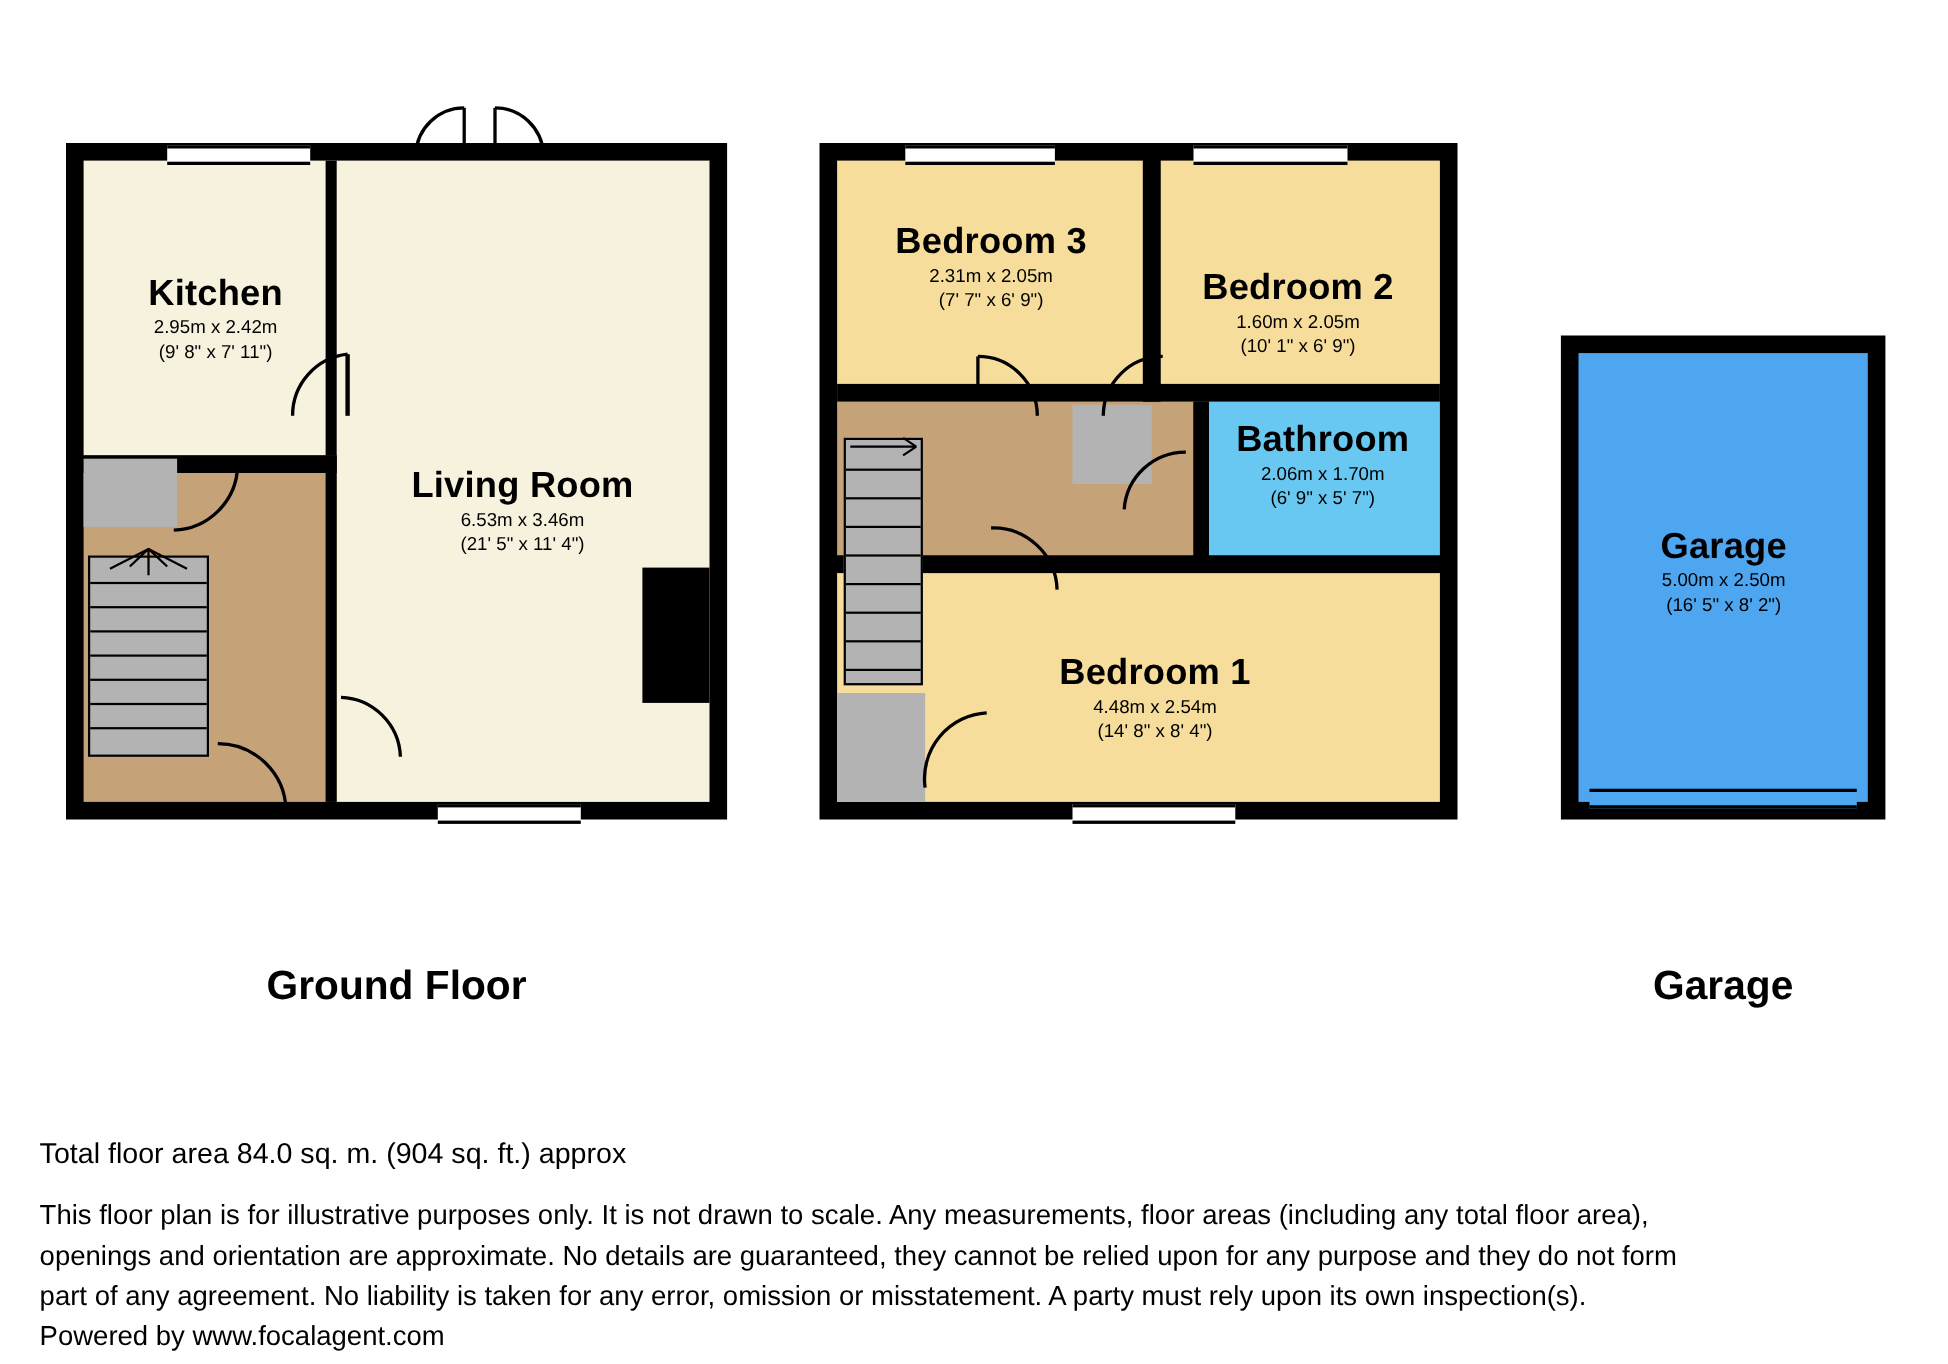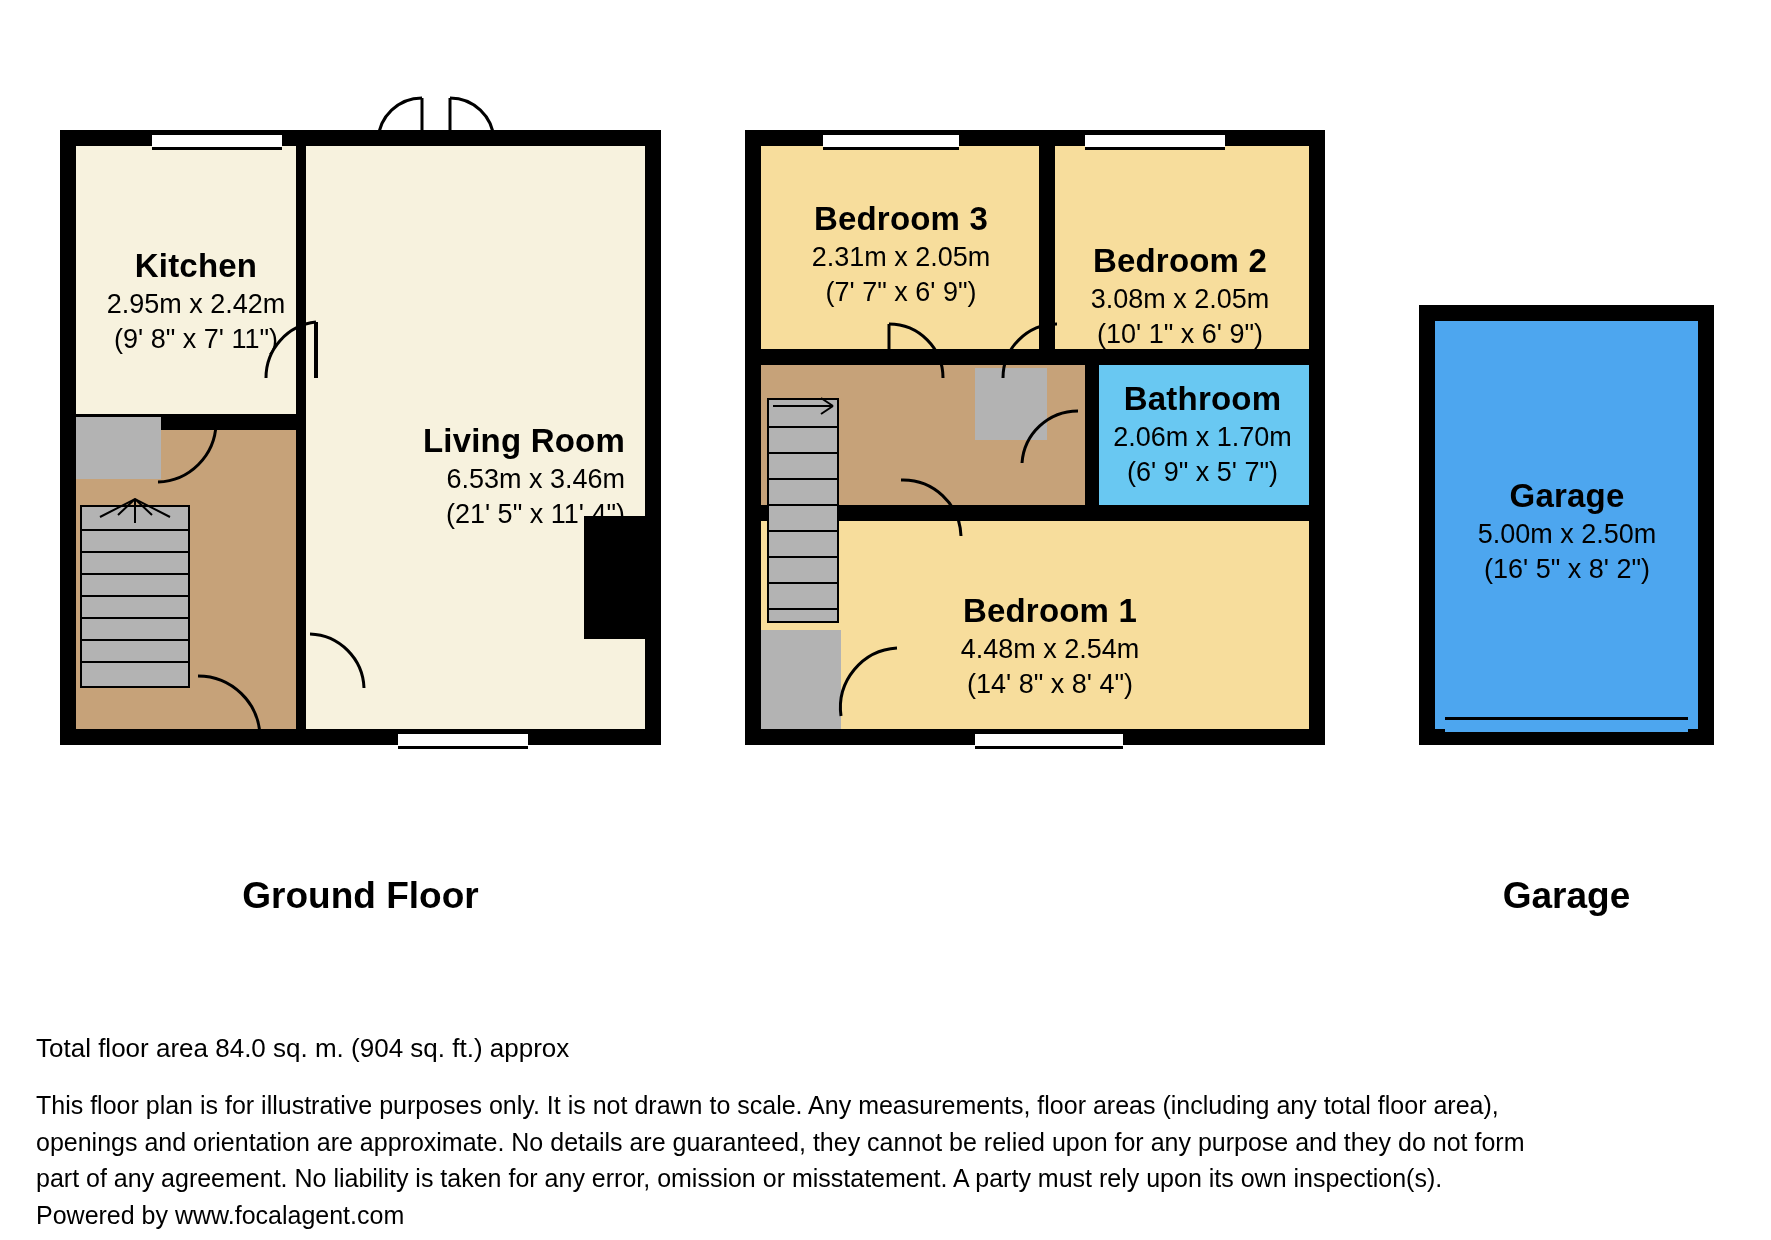--- a/index.html
+++ b/index.html
@@ -16,21 +16,21 @@
   .room{position:absolute;}
   .fill-cream{background:#f7f2de;}
   .fill-yellow{background:#f7dd9c;}
   .fill-brown{background:#c6a279;}
   .fill-grey{background:#b3b3b3;}
   .fill-blue{background:#69c8f2;}
   .fill-garage{background:#4da6ef;}
 
   .label{position:absolute;text-align:center;line-height:1.28;}
   .label .nm{font-size:33px;font-weight:bold;letter-spacing:.2px;}
-  .label .dm{font-size:27px;}
+  .label .dm{font-size:17px;}
 
   .floor-title{position:absolute;font-size:37px;font-weight:bold;text-align:center;}
 
   
   .window{position:absolute;background:#ffffff;border-top:3px solid #000;border-bottom:3px solid #000;}
 
   
   .door{position:absolute;}
   .door svg{display:block;overflow:visible;}
 
@@ -113,21 +113,21 @@
           <line x1="46" y1="0" x2="46" y2="42" stroke="#000" stroke-width="3"></line>
           <line x1="74" y1="0" x2="74" y2="42" stroke="#000" stroke-width="3"></line>
         </svg>
     </div>
 
     <div class="label" style="left:36px;top:115px;width:200px;">
       <div class="nm">Kitchen</div>
       <div class="dm">2.95m x 2.42m</div>
       <div class="dm">(9' 8" x 7' 11")</div>
     </div>
-    <div class="label" style="left:265px;top:290px;width:300px;text-align:right;">
+    <div class="label" style="left:265px;top:290px;width:300px;">
       <div class="nm">Living Room</div>
       <div class="dm">6.53m x 3.46m</div>
       <div class="dm">(21' 5" x 11' 4")</div>
     </div>
   </div>
 
   <div class="floor-title" style="left:60px;top:875px;width:601px;">Ground Floor</div>
 
   <div class="plan" style="left:745px;top:130px;width:580px;height:615px;">
 
@@ -198,21 +198,21 @@
         </svg>
     </div>
 
     <div class="label" style="left:22px;top:68px;width:268px;">
       <div class="nm">Bedroom 3</div>
       <div class="dm">2.31m x 2.05m</div>
       <div class="dm">(7' 7" x 6' 9")</div>
     </div>
     <div class="label" style="left:300px;top:68px;width:270px;margin-top:42px;">
       <div class="nm">Bedroom 2</div>
-      <div class="dm">3.08m x 2.05m</div>
+      <div class="dm">1.60m x 2.05m</div>
       <div class="dm">(10' 1" x 6' 9")</div>
     </div>
     <div class="label" style="left:320px;top:248px;width:275px;">
       <div class="nm">Bathroom</div>
       <div class="dm">2.06m x 1.70m</div>
       <div class="dm">(6' 9" x 5' 7")</div>
     </div>
     <div class="label" style="left:160px;top:460px;width:290px;">
       <div class="nm">Bedroom 1</div>
       <div class="dm">4.48m x 2.54m</div>

